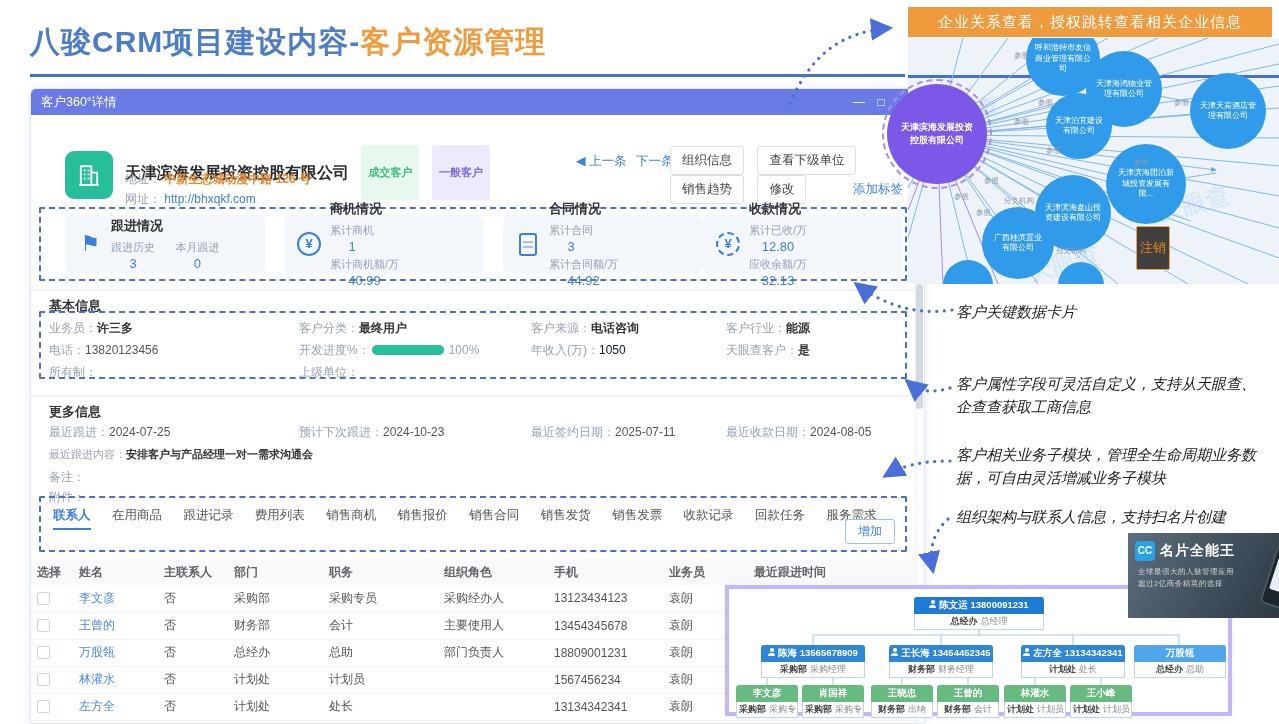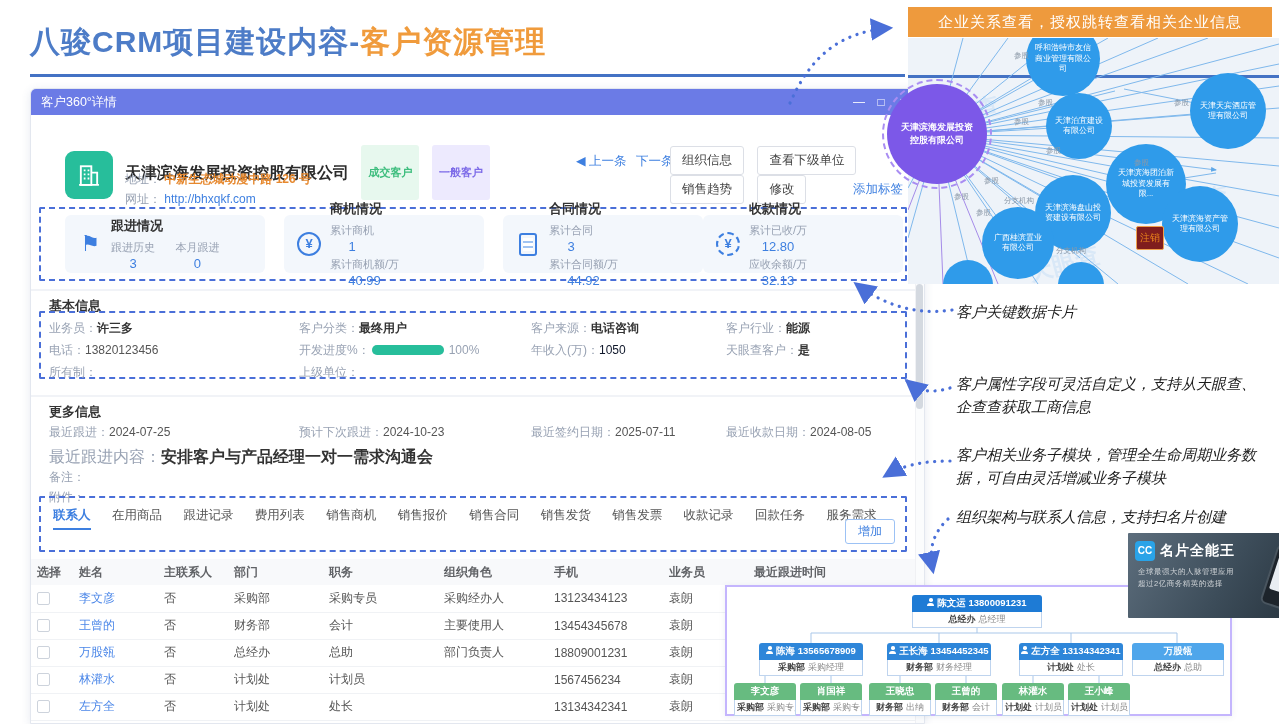--- a/index.html
+++ b/index.html
@@ -78,41 +78,41 @@
   #banner { position:absolute; left:908px; top:7px; width:364px; height:30px; background:#EE9A3D; color:#fff;
     font-size:15px; display:flex; align-items:center; justify-content:center; z-index:4; letter-spacing:1px; }
   #graph-panel { position:absolute; left:908px; top:38px; width:371px; height:246px; background:#EEF3F9; z-index:4; overflow:hidden; }
   #graph-divider { position:absolute; left:0; top:37px; width:371px; height:3px; background:#4472C4; }
   .gnode { position:absolute; border-radius:50%; background:#2F9BEA; color:#fff; display:flex; align-items:center;
     justify-content:center; text-align:center; font-size:8px; line-height:1.3; padding:9px; cursor:pointer; z-index:3; }
   #center-node { position:absolute; left:887px; top:84px; width:100px; height:100px; border-radius:50%;
     background:#7C58E8; color:#fff; display:flex; align-items:center; justify-content:center; text-align:center;
     font-size:9px; font-weight:bold; line-height:1.4; padding:12px; outline:2px dashed #A98DF2; outline-offset:3px; z-index:5; cursor:pointer; }
   .elabel { position:absolute; font-size:7.5px; color:#8C99A8; z-index:3; }
-  .cancel-tag { position:absolute; border:1px solid #F0A04B; background:#7f1d1d; color:#E8831C;
-    font-size:10px; padding:4px 3px; border-radius:2px; z-index:4; }
+  .cancel-tag { position:absolute; border:1px solid #F0A04B; background:#404040; color:#E8831C;
+    font-size:13px; padding:12px 3px; border-radius:2px; z-index:4; }
   .watermark { position:absolute; color:rgba(41,142,235,.10); font-size:24px; font-weight:bold; transform:rotate(-15deg); z-index:1; }
 
   .annotation { position:absolute; font-size:15px; color:#1b1b1b; line-height:1.55; z-index:5;font-style:italic; }
 
   
   #camcard { position:absolute; left:1128px; top:533px; width:182px; height:85px; z-index:8;
     background:linear-gradient(120deg,#5d6e7d 0%,#3c4c59 55%,#26323c 100%); overflow:hidden; border-radius:1px; }
   #cc-logo { position:absolute; left:7px; top:8px; width:20px; height:20px; background:#29A3E8; color:#fff;
     border-radius:4px; font-size:10px; font-weight:bold; text-align:center; line-height:20px; }
   #cc-title { position:absolute; left:32px; top:9px; color:#fff; font-size:14px; font-weight:bold; letter-spacing:1px; }
   .cc-sub { position:absolute; left:10px; color:rgba(255,255,255,.72); font-size:7.5px; letter-spacing:.5px; }
   #cc-phone { position:absolute; right:8px; top:14px; width:34px; height:62px; background:#1d242b; border:2px solid #49555f;
     border-radius:6px; transform:rotate(18deg); }
   #cc-phone .scr { position:absolute; left:3px; top:4px; right:3px; height:40px; background:#e8edf2; border-radius:2px; }
   #cc-phone .scr i { display:block; height:3px; margin:3px 4px 0; background:#2e5f94; }
 
   
   #org-panel { position:absolute; left:725px; top:585px; width:507px; height:131px; background:#fff;
-    border:2px solid #c4b5fd; box-shadow:0 1px 6px rgba(80,100,140,.10); z-index:7; }
+    border:4px solid #c4b5fd; box-shadow:0 1px 6px rgba(80,100,140,.10); z-index:7; }
   .ocard { position:absolute; text-align:center; cursor:pointer; }
   .ohead { color:#fff; border-radius:3px 3px 0 0; padding:2px 2px; font-size:9.5px; font-weight:bold; white-space:nowrap; overflow:hidden; }
   .ohead.b1 { background:#1E7BD5; }
   .ohead.b2 { background:#2E86D9; }
   .ohead.b3 { background:#4FA6EB; }
   .ohead.g { background:#67BB80; }
   .obody { border:1px solid #BFD4EE; border-top:none; background:#fff; padding:1px 2px; font-size:9px; color:#888; white-space:nowrap; overflow:hidden; }
   .obody b { color:#444; margin-right:3px; }
   .pico { display:inline-block; width:7px; height:8px; position:relative; margin-right:3px; }
   .pico::before { content:""; position:absolute; top:0; left:2px; width:3.5px; height:3.5px; border-radius:50%; background:#fff; }
@@ -233,21 +233,21 @@
 
   <div class="sep" style="top:306px;"></div>
 
   <div class="abs section-title" style="left:18px; top:314px;">更多信息</div>
   <div class="info-grid" style="left:18px; top:332px; width:850px;">
     <div><span class="lbl">最近跟进：</span><span style="color:#555;">2024-07-25</span></div>
     <div><span class="lbl">预计下次跟进：</span><span style="color:#555;">2024-10-23</span></div>
     <div><span class="lbl">最近签约日期：</span><span style="color:#555;">2025-07-11</span></div>
     <div><span class="lbl">最近收款日期：</span><span style="color:#555;">2024-08-05</span></div>
   </div>
-  <div class="abs" style="left:18px; top:358px; font-size:16px;">
+  <div class="abs" style="left:18px; top:358px; font-size:11px;">
     <span class="lbl">最近跟进内容：</span><span class="val">安排客户与产品经理一对一需求沟通会</span>
   </div>
   <div class="abs lbl" style="left:18px; top:380px; font-size:12px;">备注：</div>
   <div class="abs lbl" style="left:18px; top:400px; font-size:12px;text-align:right;">附件：</div>
 
   <div class="dashed-box" style="left:8px; top:407px; width:868px; height:56px;">
     <div style="position:absolute; left:12px; top:7px; width:840px; white-space:nowrap; overflow:hidden;">
       <span class="tab active">联系人</span>
       <span class="tab">在用商品</span>
       <span class="tab">跟进记录</span>
@@ -416,25 +416,25 @@
     </g>
     <g stroke="#A violet" fill="none"></g>
     <g stroke="#A58BE8" stroke-width="1" fill="none">
       <line x1="29" y1="97" x2="0" y2="172"></line>
       <line x1="29" y1="97" x2="35" y2="246"></line>
       <line x1="29" y1="97" x2="90" y2="246"></line>
     </g>
   </svg>
 
   <div class="gnode" style="left:118px; top:-16px; width:74px; height:74px;">呼和浩特市友信商业管理有限公司</div>
+  <div class="gnode" style="left:178px; top:13px; width:76px; height:76px;">天津海鸿物业管理有限公司</div>
   <div class="gnode" style="left:282px; top:35px; width:76px; height:76px;">天津天宾酒店管理有限公司</div>
   <div class="gnode" style="left:138px; top:55px; width:66px; height:66px;">天津泊宜建设有限公司</div>
   <div class="gnode" style="left:127px; top:137px; width:76px; height:76px;">天津滨海盘山投资建设有限公司</div>
   <div class="gnode" style="left:198px; top:106px; width:80px; height:80px;">天津滨海团泊新城投资发展有限...</div>
-  <div class="gnode" style="left:254px; top:148px; width:76px; height:76px;">天津滨海资产管理有限公司</div>
   <div class="gnode" style="left:74px; top:169px; width:72px; height:72px;">广西桂滨置业有限公司</div>
   <div class="gnode" style="left:35px; top:222px; width:50px; height:50px;"></div>
   <div class="gnode" style="left:150px; top:224px; width:46px; height:46px;"></div>
 
   <span class="cancel-tag" style="left:228px; top:188px;">注销</span>
 
   <span class="elabel" style="left:106px; top:13px;">参股</span>
   <span class="elabel" style="left:130px; top:60px;">参股</span>
   <span class="elabel" style="left:266px; top:60px;">参股</span>
   <span class="elabel" style="left:106px; top:79px;">参股</span>

